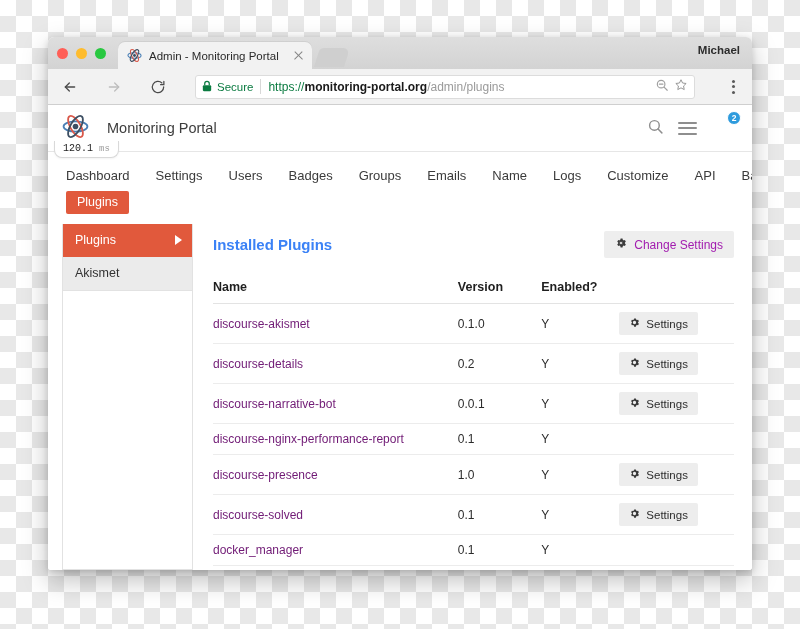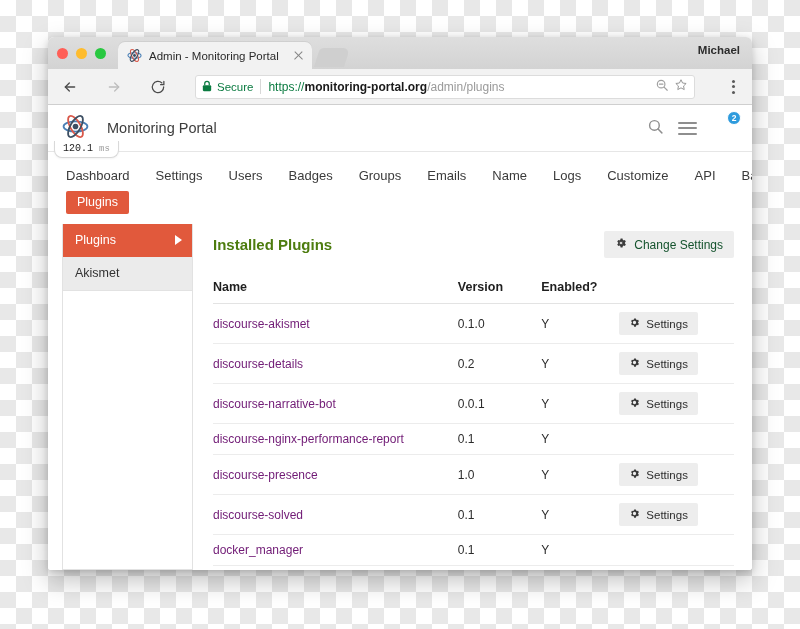--- a/index.html
+++ b/index.html
@@ -323,29 +323,29 @@
   }
   .content-head {
     display: flex;
     align-items: center;
     margin-top: 7px;
     margin-bottom: 22px;
   }
   .content-title {
     font-size: 15px;
     font-weight: bold;
-    color: #4d7c0f;
+    color: #3b82f6;
   }
   .btn-grey {
     margin-left: auto;
     background: #eeeeee;
     border: none;
     border-radius: 2px;
     font-size: 12px;
-    color: #14532d;
+    color: #a21caf;
     padding: 6px 11px;
     display: inline-flex;
     align-items: center;
     gap: 7px;
     font-family: "Liberation Sans", sans-serif;
     cursor: pointer;
   }
   .gear { flex: none; }
 
   

